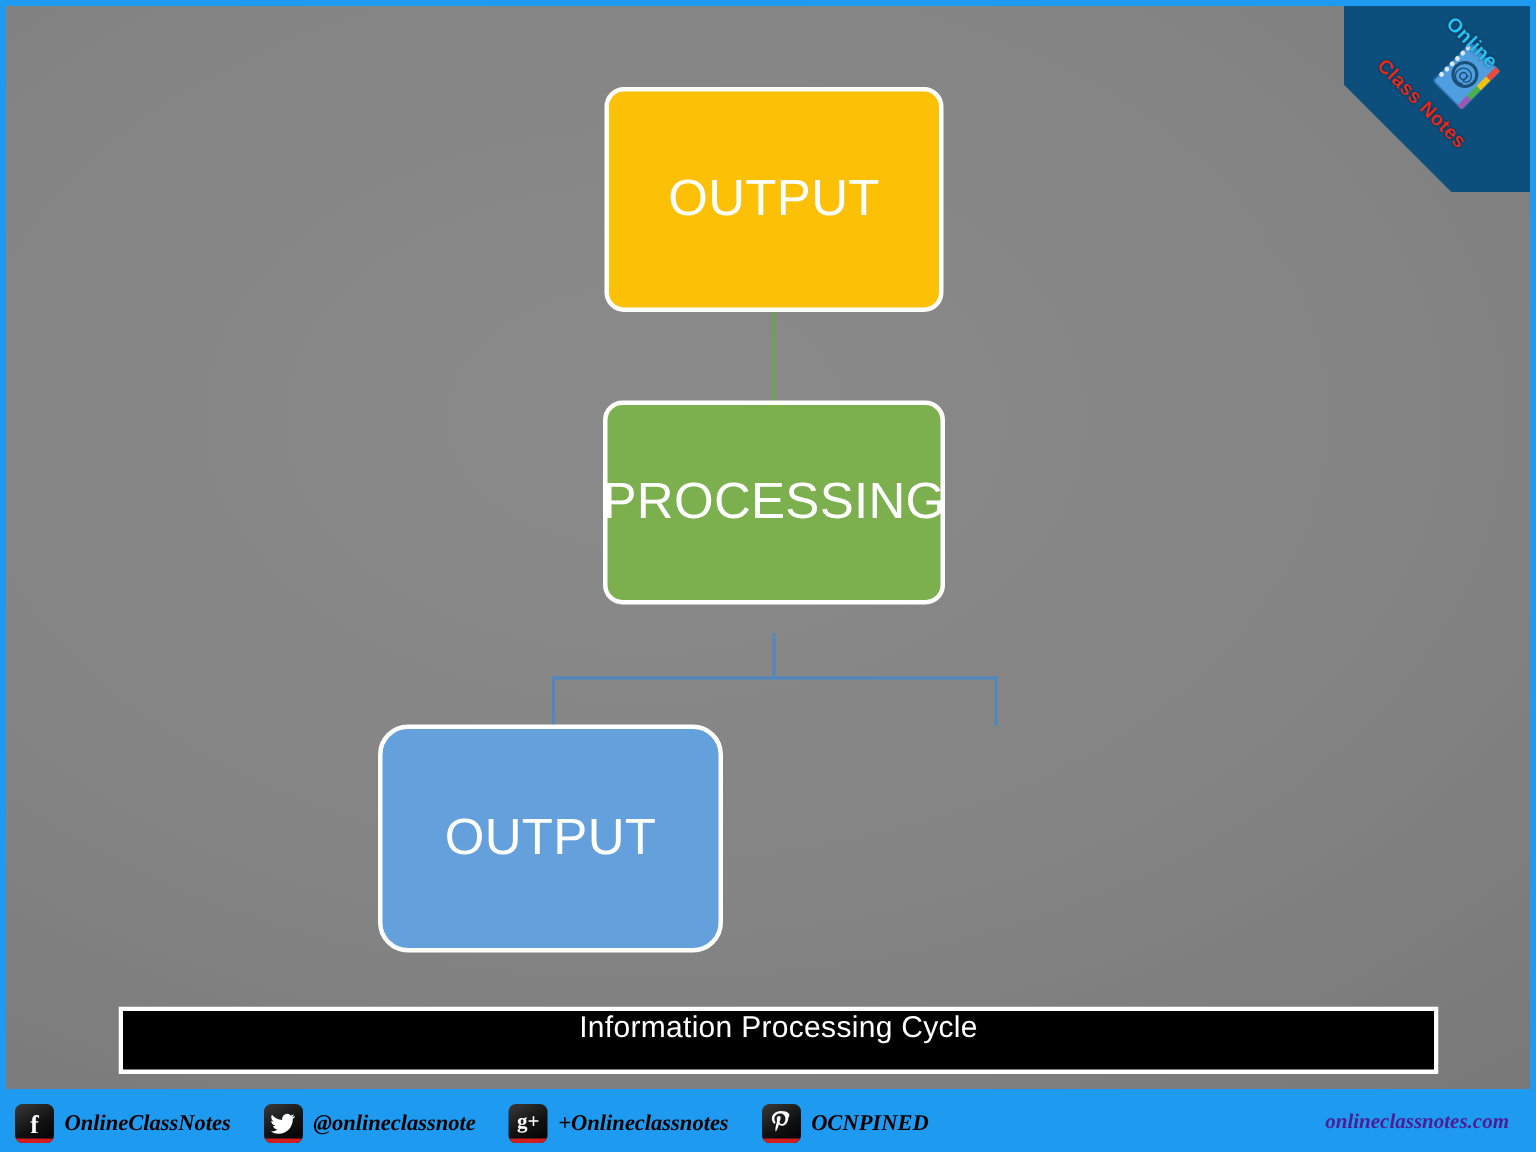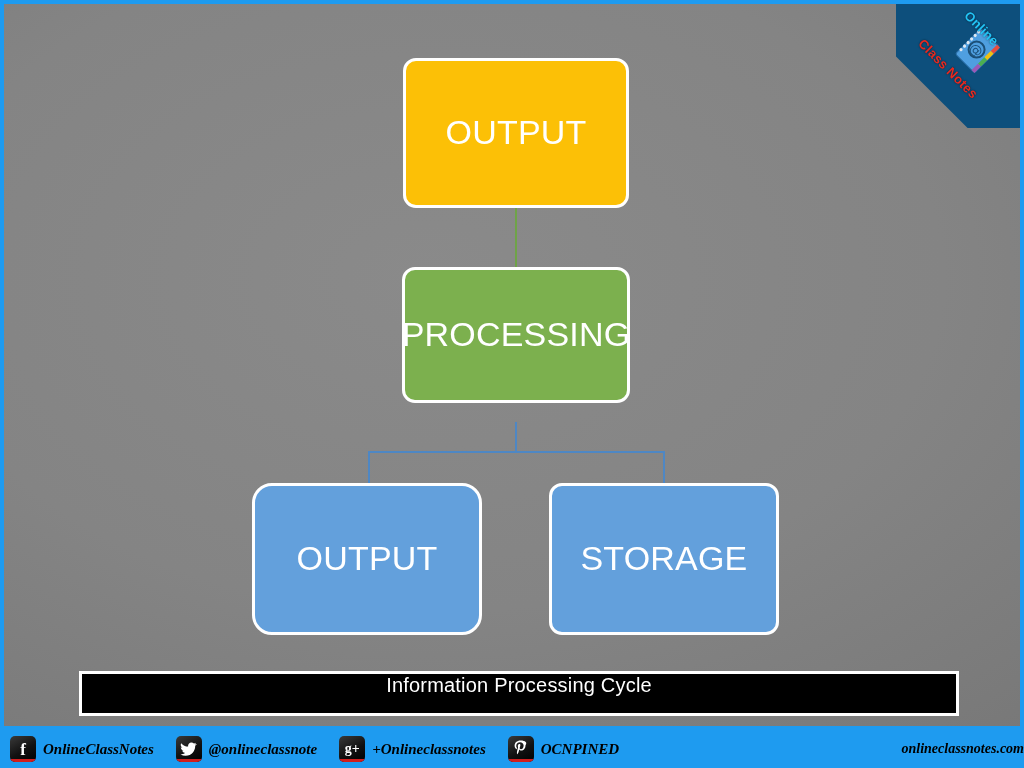--- a/index.html
+++ b/index.html
@@ -220,21 +220,22 @@
   .social-label {
     color: #000000;
     font-family: "Liberation Serif", serif;
     font-style: italic;
     font-weight: bold;
     font-size: 15px;
     white-space: nowrap;
   }
   .site-url {
     margin-left: auto;
-    color: #000000;
+    margin-right: 18px;
+    color: #4c1d95;
     font-family: "Liberation Serif", serif;
     font-style: italic;
     font-weight: bold;
     font-size: 14px;
     white-space: nowrap;
   }
 </style>
 </head>
 <body>
 
@@ -275,23 +276,20 @@
 
     <div class="node node-input">
       <span>OUTPUT</span>
     </div>
     <div class="node node-processing">
       <span>PROCESSING</span>
     </div>
     <div class="node node-output">
       <span>OUTPUT</span>
     </div>
-    <div class="node node-storage">
-      <span>STORAGE</span>
-    </div>
 
     <div class="caption-bar">
       <span class="caption-text">Information Processing Cycle</span>
     </div>
 
   </div>
 
   <div class="footer">
 
     <div class="social">

